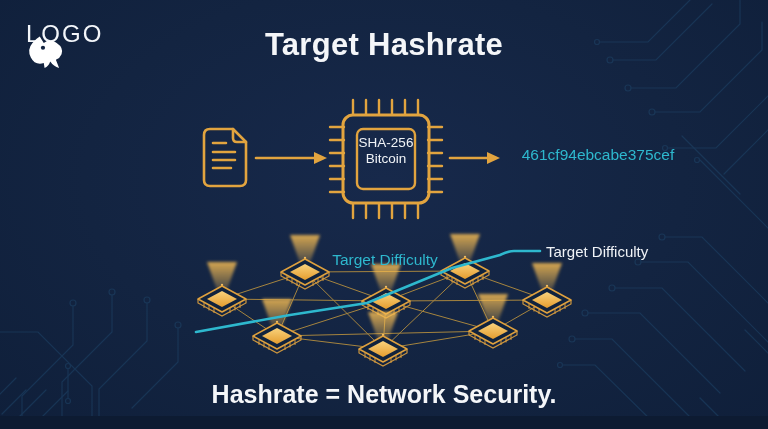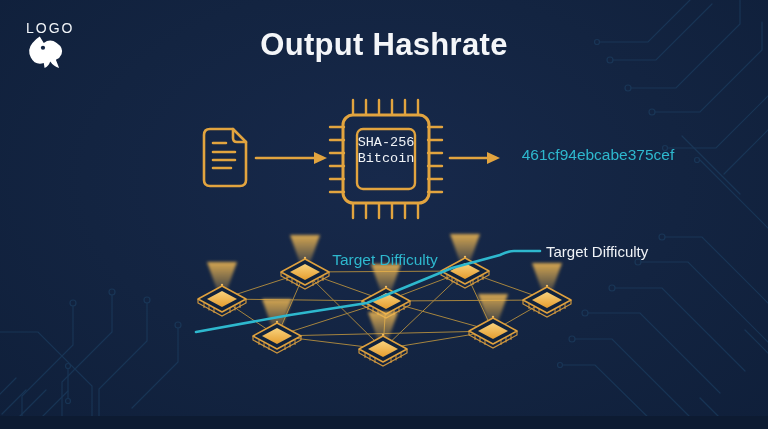--- a/index.html
+++ b/index.html
@@ -6,31 +6,31 @@
   .stage{
     position:relative;width:768px;height:429px;overflow:hidden;
     background:radial-gradient(ellipse at 50% 42%, #17294b 0%, #132441 55%, #0f1f3a 100%);
     font-family:"Liberation Sans", sans-serif;
     -webkit-font-smoothing:antialiased;
   }
   .abs{position:absolute;}
   svg{display:block;}
   .layer{position:absolute;left:0;top:0;width:768px;height:429px;}
   .logo-text{
-    left:26px;top:20px;color:#f3f6fa;font-size:14px;letter-spacing:2px;font-weight:400;z-index:5;
+    left:26px;top:20px;color:#f3f6fa;font-size:24px;letter-spacing:2px;font-weight:400;z-index:5;
   }
   .page-title{
     left:0;right:0;top:27px;text-align:center;color:#f4f6f9;
     font-size:31px;font-weight:700;letter-spacing:.3px;z-index:4;
   }
   .lbl{color:#edf1f6;font-size:16px;z-index:4;}
   .input-label{left:160px;width:128px;top:194px;text-align:center;}
   .chip-text{
     left:343px;width:86px;top:135px;text-align:center;color:#f0f3f7;
-    font-size:13.5px;line-height:16px;z-index:4;font-family:Liberation Mono, monospace;
+    font-size:13.5px;line-height:16px;z-index:4;
   }
   .hash-value{
     left:516px;width:164px;top:146px;text-align:center;
     color:#2eb8ce;font-size:15.5px;z-index:4;
   }
   .hash-label{left:496px;width:164px;top:170px;text-align:center;font-size:15.5px;}
   .difficulty-inline{
     left:315px;width:140px;top:251px;text-align:center;
     color:#2eb8ce;font-size:15.5px;font-weight:500;z-index:4;
   }
@@ -209,28 +209,29 @@
 
     <path d="M196 332 L290 315 L367 303 L452 268 L500 255 Q508 251 514 251 L540 251" fill="none" stroke="#2eb8ce" stroke-width="2.6" stroke-linecap="round"></path>
   </svg>
 
   <div class="abs logo-text">LOGO</div>
   <svg class="abs logo-icon" width="50" height="42" viewBox="0 0 60 52" aria-hidden="true">
     <path fill="#ffffff" d="M21 3 L26 11 Q34 5 42 11 Q51 17 48 25 Q46 30 41 32 L45 42 Q38 40 34 34 Q32 40 27 42 L26 36 Q15 39 10 29 Q5 19 12 11 Q16 6 21 3 Z"></path>
     <circle cx="25" cy="17" r="2.6" fill="#132441"></circle>
   </svg>
 
-  <div class="abs page-title">Output Hashrate</div>
+  <div class="abs page-title">Target Hashrate</div>
 
 
   <div class="abs chip-text">
     <div>SHA-256</div>
     <div>Bitcoin</div>
   </div>
 
   <div class="abs hash-value">461cf94ebcabe375cef</div>
 
   <div class="abs difficulty-inline">Target Difficulty</div>
   <div class="abs difficulty-callout">Target Difficulty</div>
 
+  <div class="abs footer-headline">Hashrate = Network Security.</div>
 
   <div class="abs bottom-band"></div>
 </div>
 
 </body></html>

